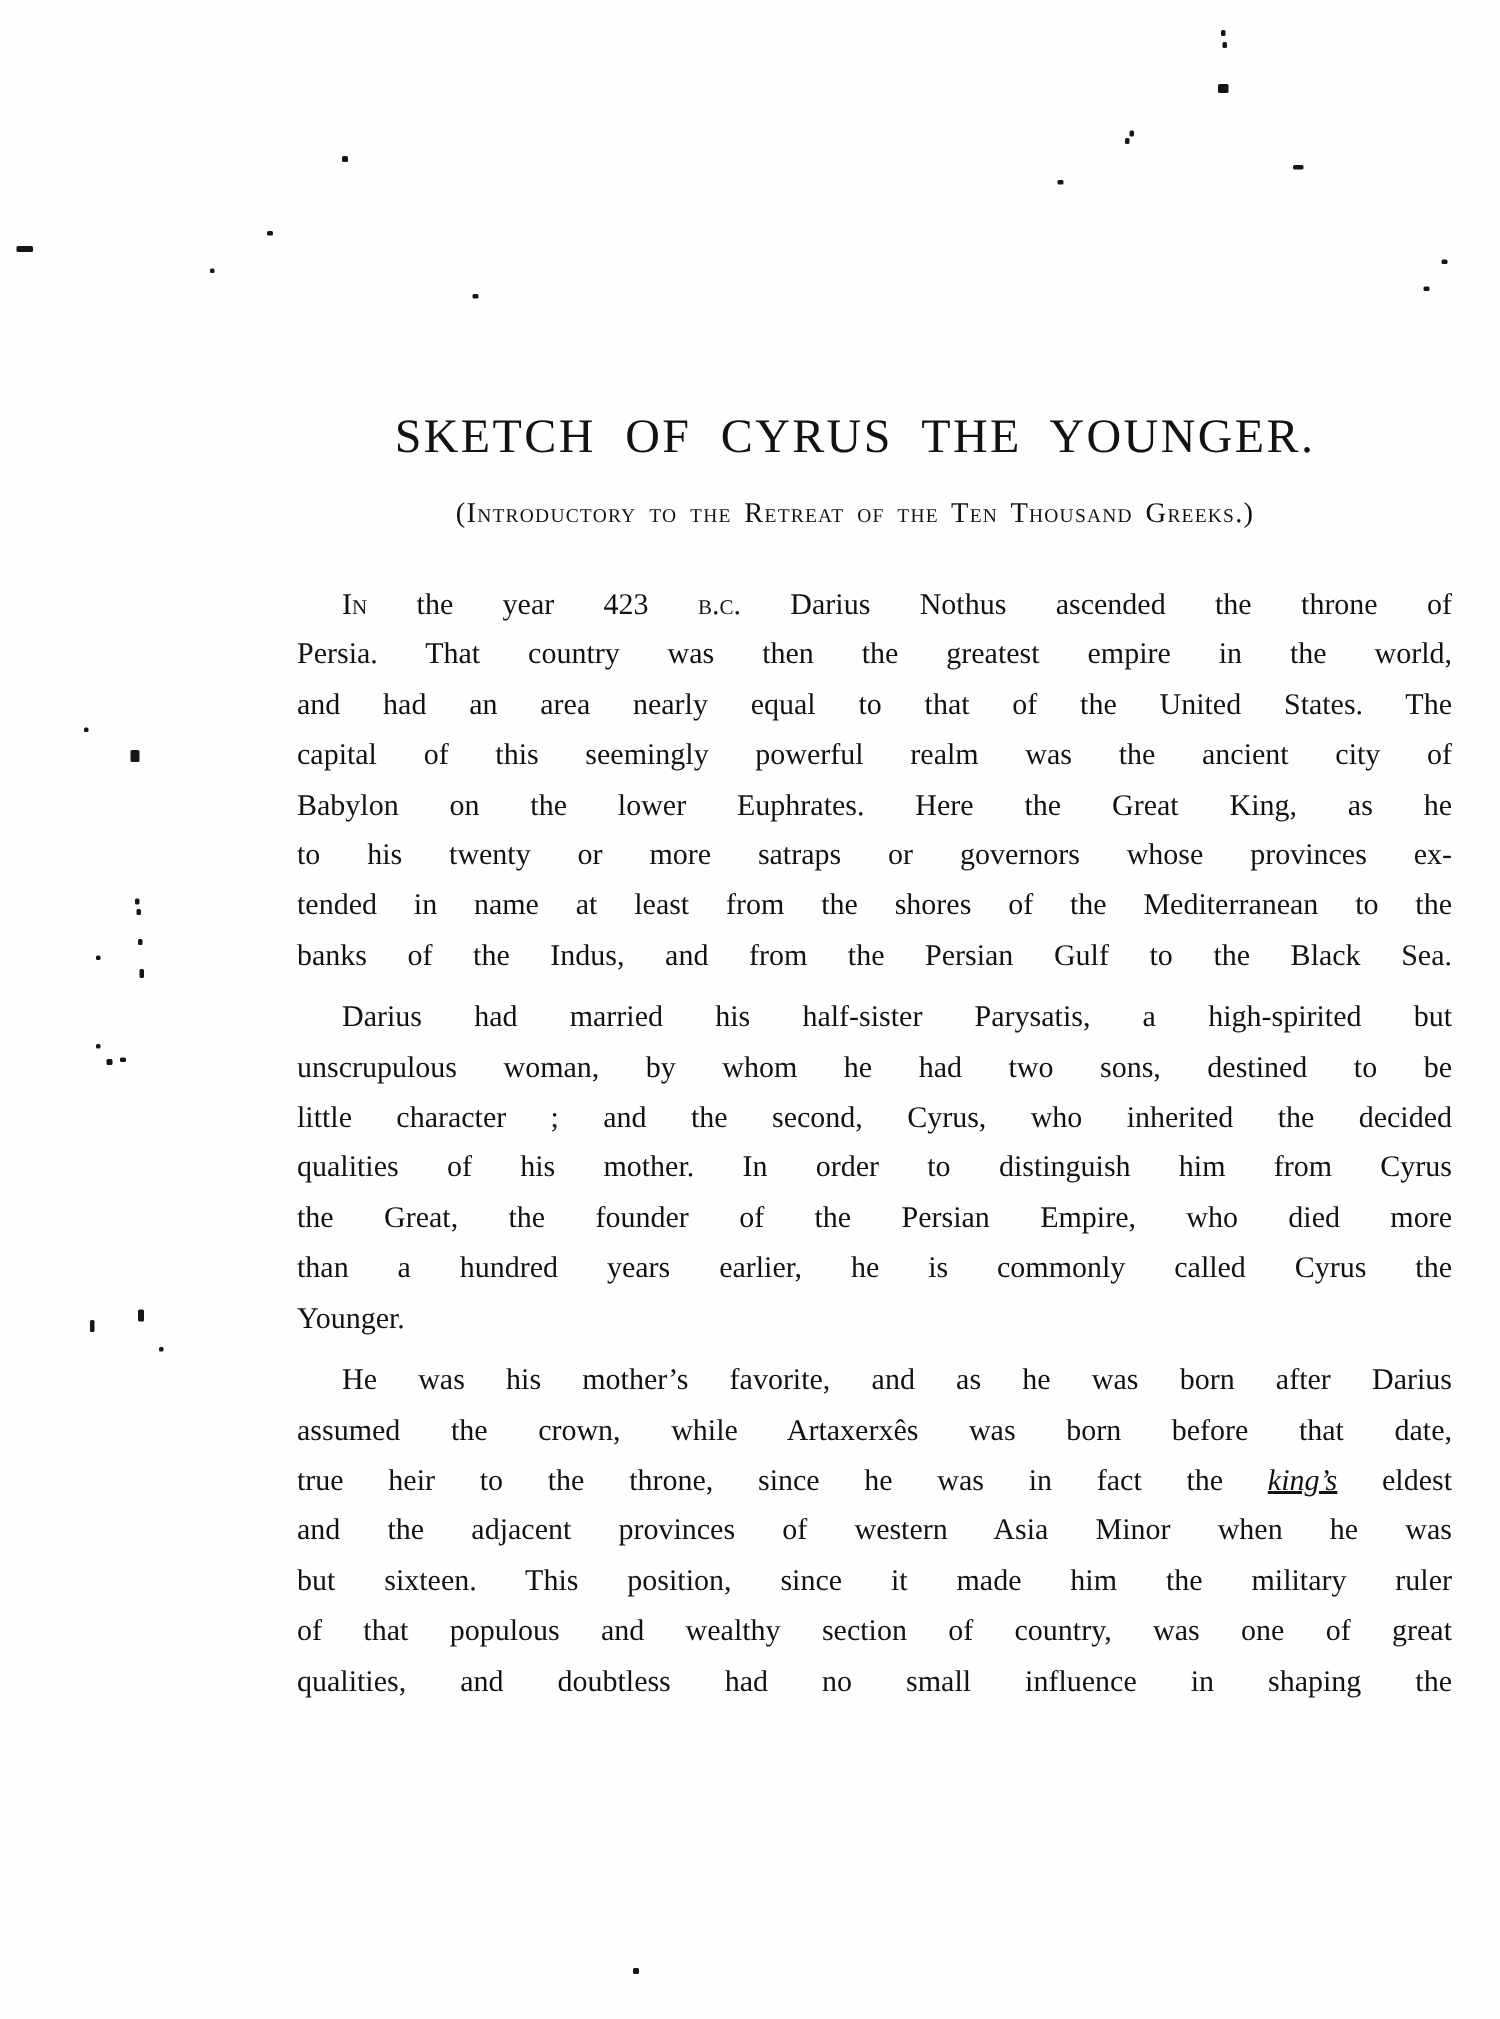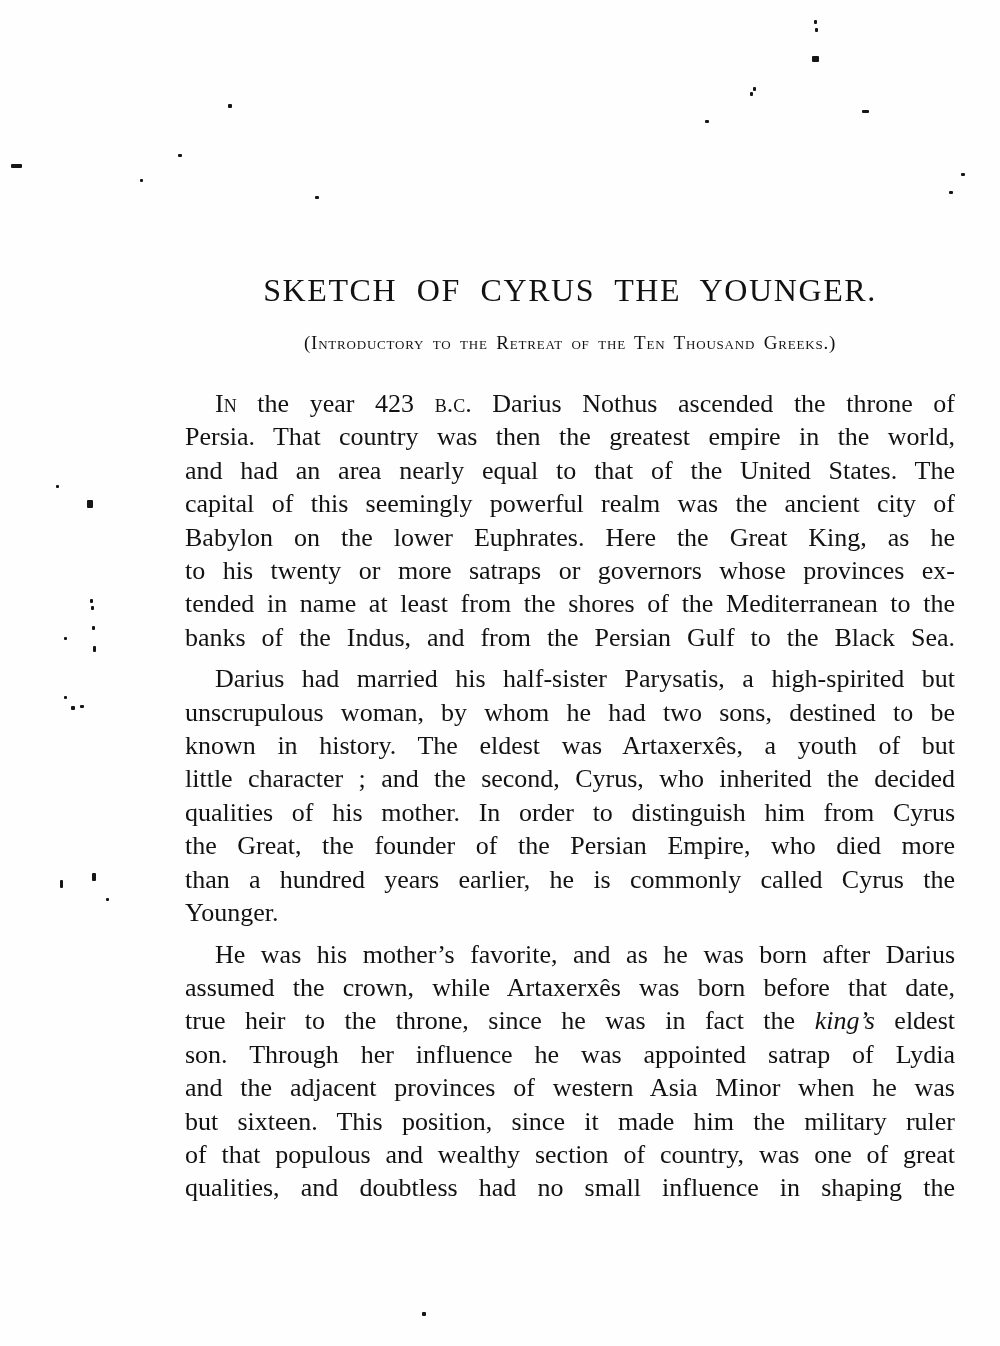--- a/index.html
+++ b/index.html
@@ -18,29 +18,29 @@
     letter-spacing:1.6px; word-spacing:10px;
   }
   .subtitle {
     position:absolute; left:135px; top:332px; width:870px;
     text-align:center;
     font-size:19px; line-height:1.2;
     font-variant:small-caps;
     letter-spacing:0.8px; word-spacing:3px;
   }
   .bodytext {
-    position:absolute; left:185px; top:387px; width:770px;
-    font-size:26px; line-height:33.4px;
+    position:absolute; left:198px; top:387px; width:770px;
+    font-size:20px; line-height:33.4px;
   }
   .para + .para { margin-top:8px; }
   .line { text-align:justify; text-align-last:justify; }
   .line.last { text-align-last:left; }
   .line.indent { padding-left:30px; }
   .sc { font-variant:small-caps; }
-  .line i { font-style:italic; }
+  .line i { font-style:italic;text-decoration:underline; }
   .speck { position:absolute; background:#161616; border-radius:1px; }
 </style>
 </head>
 <body>
 
 <div class="page">
 
   <h1 class="title">SKETCH OF CYRUS THE YOUNGER.</h1>
 
   <div class="subtitle">(Introductory to the Retreat of the Ten Thousand Greeks.)</div>
@@ -54,33 +54,31 @@
       <div class="line">capital of this seemingly powerful realm was the ancient city of</div>
       <div class="line">Babylon on the lower Euphrates. Here the Great King, as he</div>
       <div class="line">to his twenty or more satraps or governors whose provinces ex-</div>
       <div class="line">tended in name at least from the shores of the Mediterranean to the</div>
       <div class="line">banks of the Indus, and from the Persian Gulf to the Black Sea.</div>
     </div>
 
     <div class="para">
       <div class="line indent">Darius had married his half-sister Parysatis, a high-spirited but</div>
       <div class="line">unscrupulous woman, by whom he had two sons, destined to be</div>
-      <div class="line">known in history. The eldest was Artaxerxês, a youth of but</div>
       <div class="line">little character ; and the second, Cyrus, who inherited the decided</div>
       <div class="line">qualities of his mother. In order to distinguish him from Cyrus</div>
       <div class="line">the Great, the founder of the Persian Empire, who died more</div>
       <div class="line">than a hundred years earlier, he is commonly called Cyrus the</div>
       <div class="line last">Younger.</div>
     </div>
 
     <div class="para">
       <div class="line indent">He was his mother’s favorite, and as he was born after Darius</div>
       <div class="line">assumed the crown, while Artaxerxês was born before that date,</div>
       <div class="line"><span>true heir to the throne, since he was in fact the</span> <i>king’s</i> <span>eldest</span></div>
-      <div class="line">son. Through her influence he was appointed satrap of Lydia</div>
       <div class="line">and the adjacent provinces of western Asia Minor when he was</div>
       <div class="line">but sixteen. This position, since it made him the military ruler</div>
       <div class="line">of that populous and wealthy section of country, was one of great</div>
       <div class="line">qualities, and doubtless had no small influence in shaping the</div>
     </div>
 
   </div>
 
   <div>
       <div class="speck" style="left: 228px; top: 104px; width: 4px; height: 4px;"></div>

